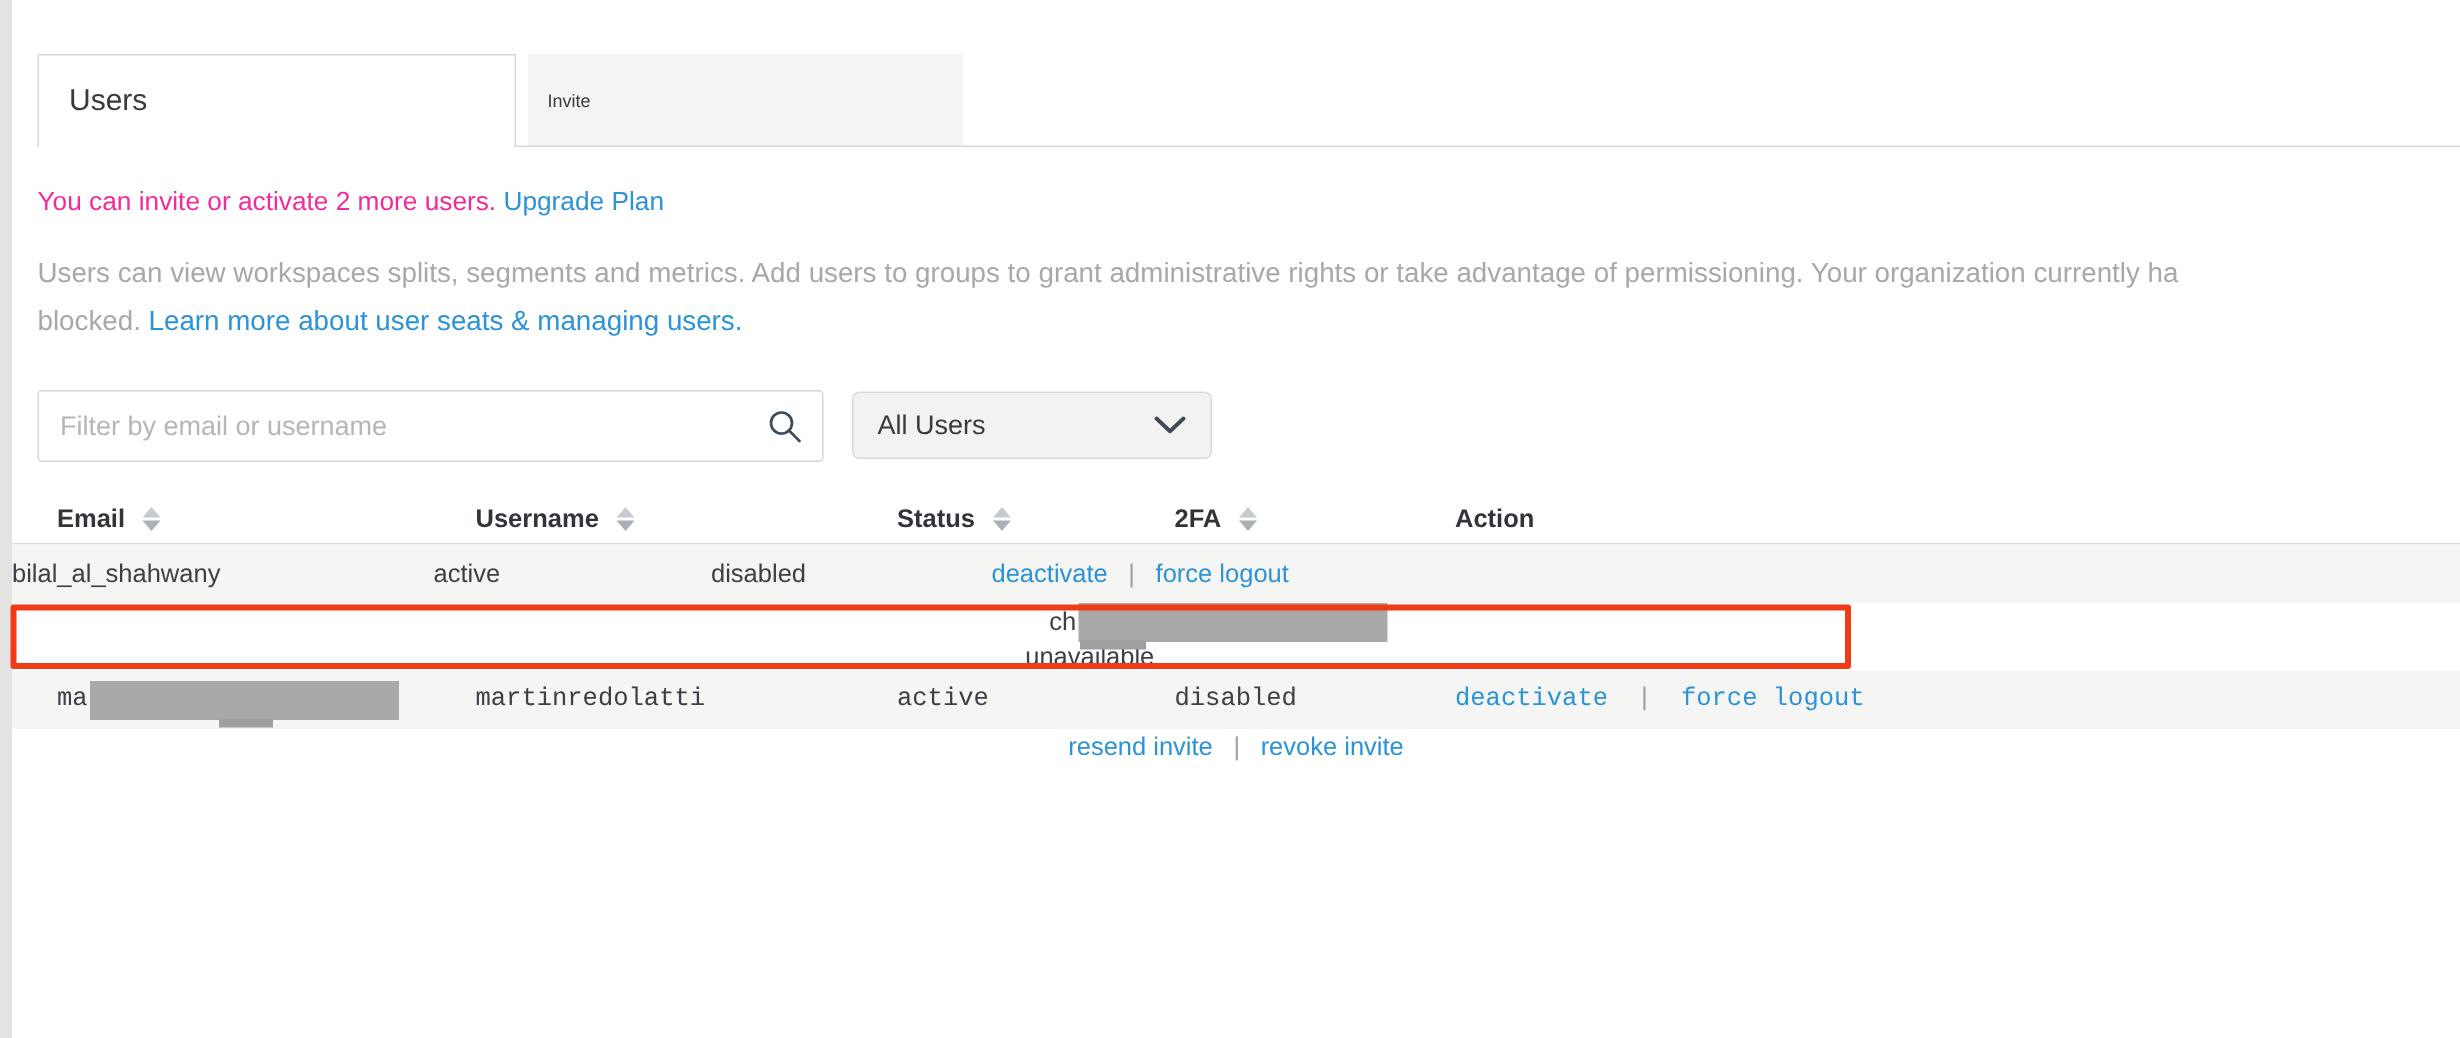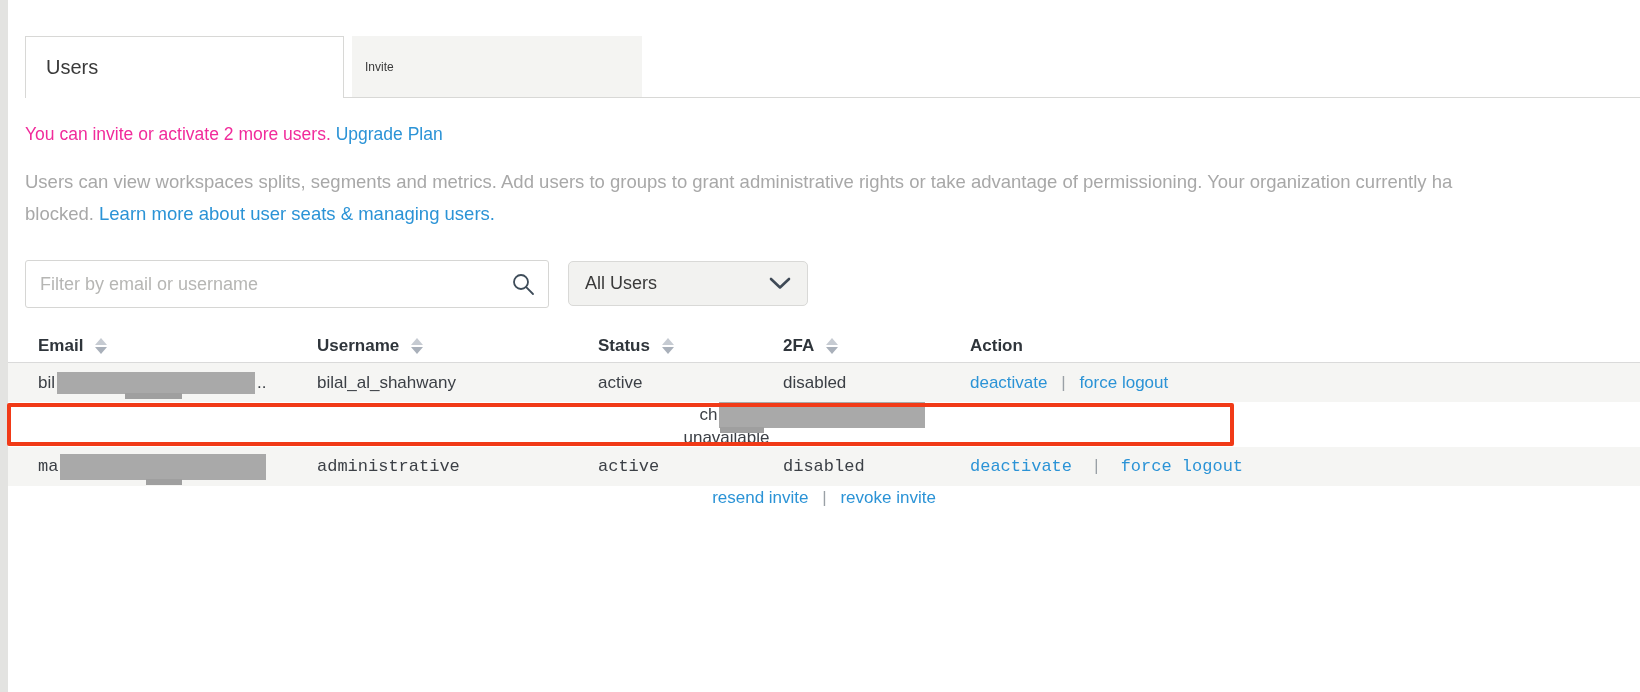--- a/index.html
+++ b/index.html
@@ -153,27 +153,20 @@
           <span class="dn"></span>
         </span>
     </div>
     <div class="cell c5">
       <span>Action</span>
     </div>
   </div>
   <div class="header-rule"></div>
 
   <div class="trow row-0">
-    <div class="c1 email-cell">
-      <span>bil</span>
-      <span class="redact redact-0">
-          <span class="tail"></span>
-        </span>
-      <span class="email-suffix">..</span>
-    </div>
     <div class="c2">bilal_al_shahwany</div>
     <div class="c3">active</div>
     <div class="c4">disabled</div>
     <div class="c5 action-cell">
       <a class="link">deactivate</a>
       <span class="sep">|</span>
       <a class="link">force logout</a>
     </div>
   </div>
 
@@ -196,21 +189,21 @@
   </div>
 
   <div class="trow row-2">
     <div class="c1 email-cell">
       <span>ma</span>
       <span class="redact redact-2">
           <span class="tail"></span>
         </span>
       <span class="email-suffix"></span>
     </div>
-    <div class="c2">administrative</div>
+    <div class="c2">martinredolatti</div>
     <div class="c3">active</div>
     <div class="c4">disabled</div>
     <div class="c5 action-cell">
       <a class="link">deactivate</a>
       <span class="sep">|</span>
       <a class="link">force logout</a>
     </div>
   </div>
 
   <div class="highlight-box"></div>

